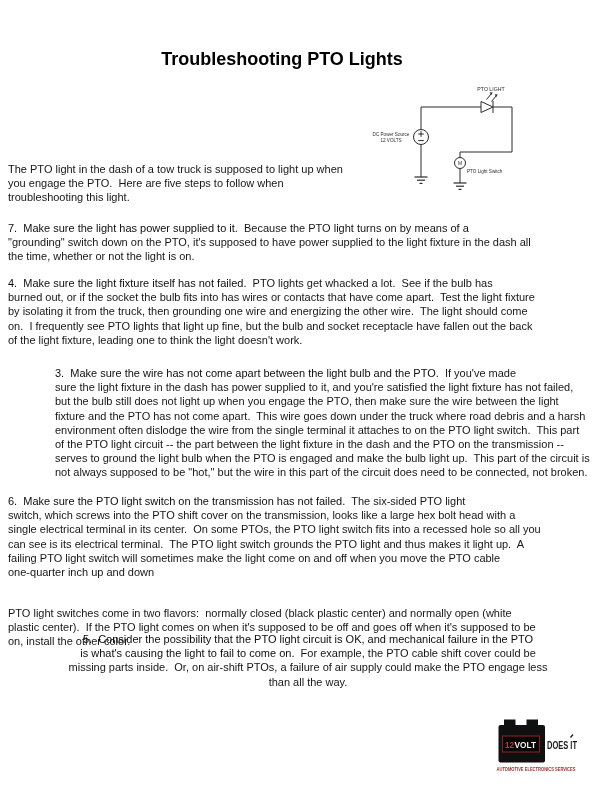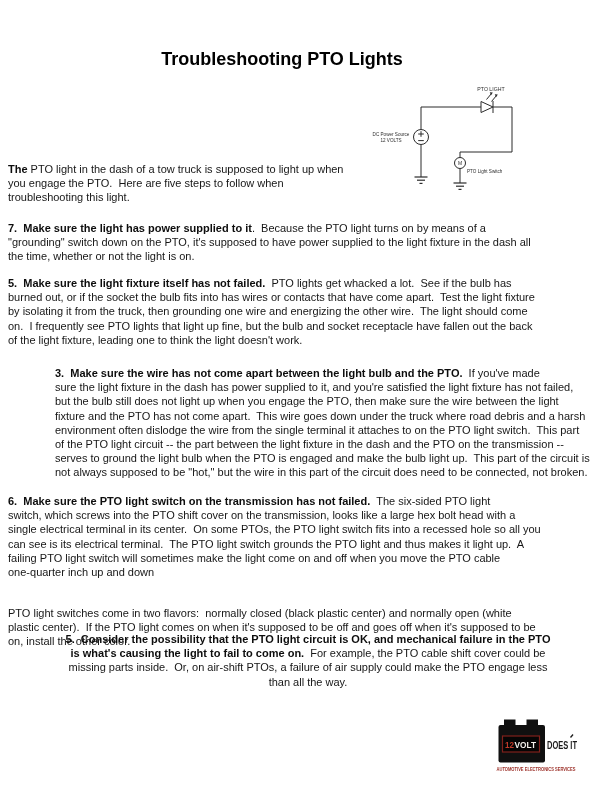--- a/index.html
+++ b/index.html
@@ -22,21 +22,21 @@
   .body-para {
     position: absolute;
     left: 8px;
     width: 600px;
     margin: 0;
     font-size: 11px;
     line-height: 14.2px;
     white-space: pre-wrap;
     color: #161616;
   }
-  .body-para b { font-weight: 700; color: #0d0d0d; }
+  .body-para b { font-weight: 400; color: #0d0d0d; }
   #intro   { top: 162px; width: 400px; }
   #step1   { top: 221px; }
   #step2   { top: 276px; }
   #step3   { top: 366px; margin-left: 47px; }
   #step4   { top: 494px; }
   #flavors { top: 594px; margin-top: 12px; }
   #step5   { top: 632px; text-align: center; }
   .circuit-diagram {
     position: absolute;
     left: 360px; top: 84px;
@@ -111,21 +111,21 @@
 </svg>
 
 <p class="body-para" id="intro"><b>The</b><span> PTO light in the dash of a tow truck is supposed to light up when
 you engage the PTO.  Here are five steps to follow when
 troubleshooting this light.</span></p>
 
 <p class="body-para" id="step1"><b>7.  Make sure the light has power supplied to it</b><span>.  Because the PTO light turns on by means of a
 "grounding" switch down on the PTO, it's supposed to have power supplied to the light fixture in the dash all
 the time, whether or not the light is on.</span></p>
 
-<p class="body-para" id="step2"><b>5.  Make sure the light fixture itself has not failed.</b><span>  PTO lights get whacked a lot.  See if the bulb has
+<p class="body-para" id="step2"><b>4.  Make sure the light fixture itself has not failed.</b><span>  PTO lights get whacked a lot.  See if the bulb has
 burned out, or if the socket the bulb fits into has wires or contacts that have come apart.  Test the light fixture
 by isolating it from the truck, then grounding one wire and energizing the other wire.  The light should come
 on.  I frequently see PTO lights that light up fine, but the bulb and socket receptacle have fallen out the back
 of the light fixture, leading one to think the light doesn't work.</span></p>
 
 <p class="body-para" id="step3"><b>3.  Make sure the wire has not come apart between the light bulb and the PTO.</b><span>  If you've made
 sure the light fixture in the dash has power supplied to it, and you're satisfied the light fixture has not failed,
 but the bulb still does not light up when you engage the PTO, then make sure the wire between the light
 fixture and the PTO has not come apart.  This wire goes down under the truck where road debris and a harsh
 environment often dislodge the wire from the single terminal it attaches to on the PTO light switch.  This part

